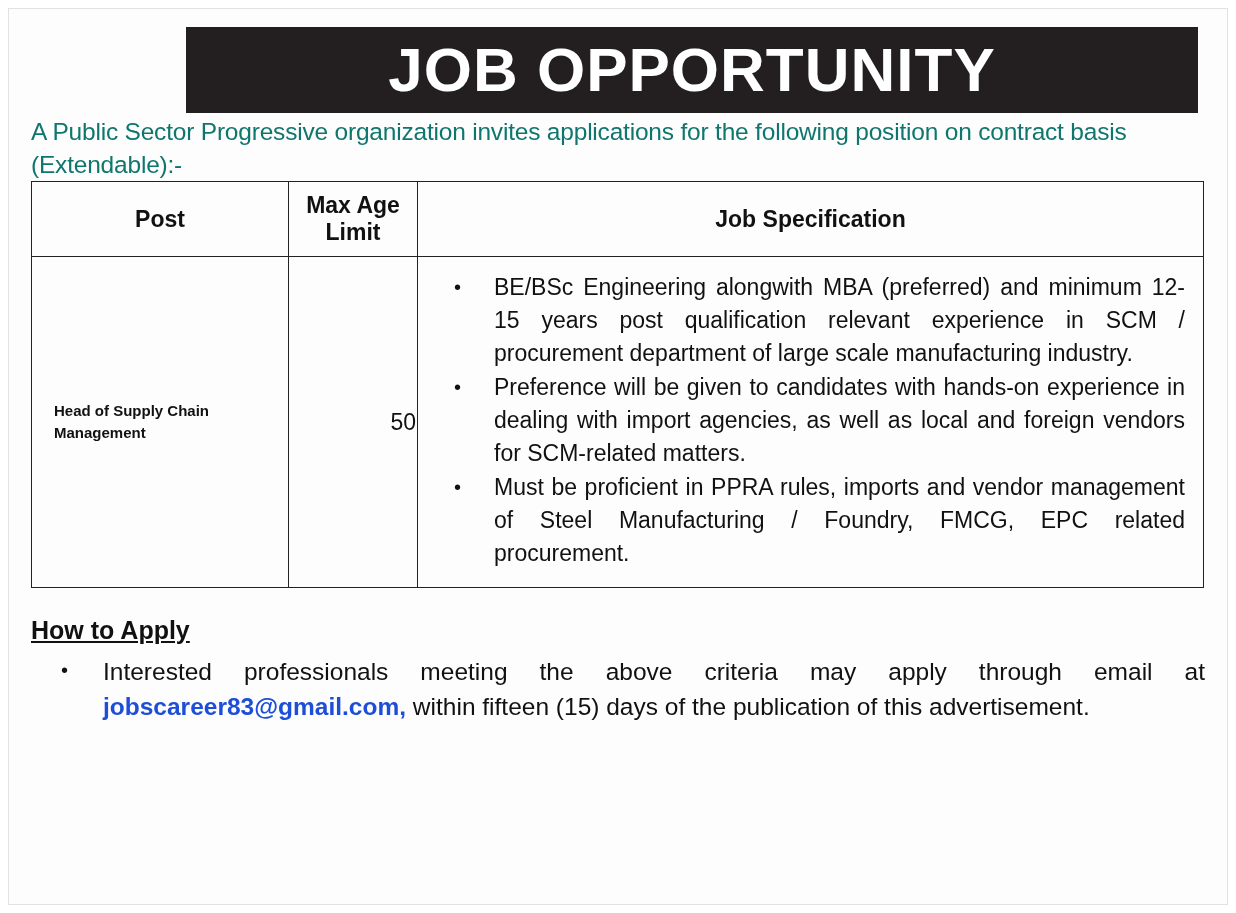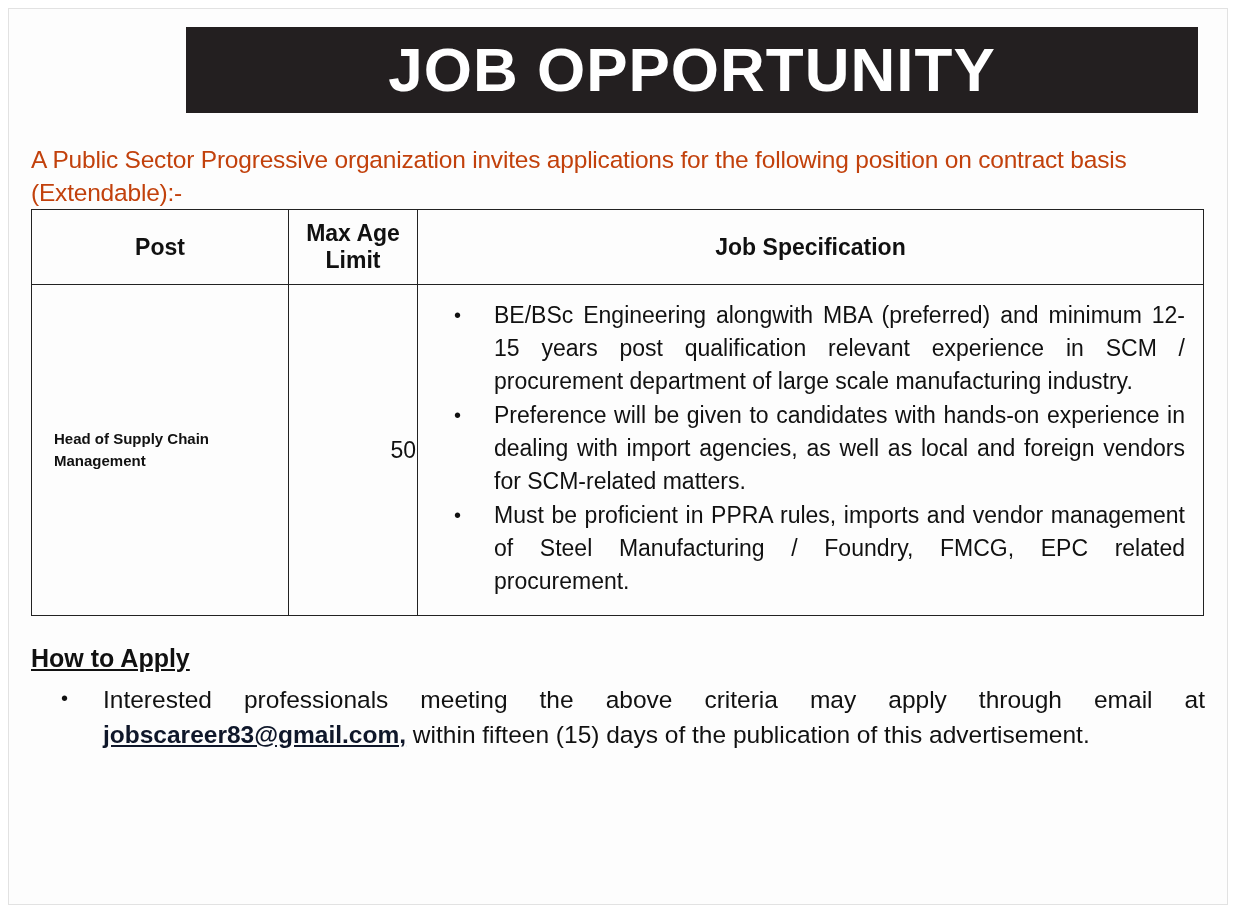--- a/index.html
+++ b/index.html
@@ -48,23 +48,23 @@
   .banner-text {
     color: #ffffff;
     font-size: 62px;
     font-weight: bold;
     letter-spacing: 1px;
     line-height: 1;
     font-family: "Liberation Sans", sans-serif;
   }
   
   .intro {
-    margin: 30px 0 0 0;
+    margin: 2px 0 0 0;
     font-size: 24.5px;
-    color: #c2410c;
+    color: #0f766e;
     line-height: 1.35;
     letter-spacing: -0.2px;
   }
   
   table.jobs {
     border-collapse: collapse;
     width: 1145px;
     table-layout: fixed;
   }
   table.jobs th, table.jobs td {
@@ -141,22 +141,21 @@
     text-align: justify;
   }
   ul.apply-list li .bullet {
     position: absolute;
     left: 30px;
     top: 0.02em;
     font-size: 20px;
   }
   .email-link {
     font-weight: bold;
-    text-decoration: underline;
-    color: #0f172a;
+    color: #1d4ed8;
     cursor: pointer;
   }
 </style>
 </head>
 <body>
 
 <div class="page">
   <div class="sheet">
     <div class="inner">
 

